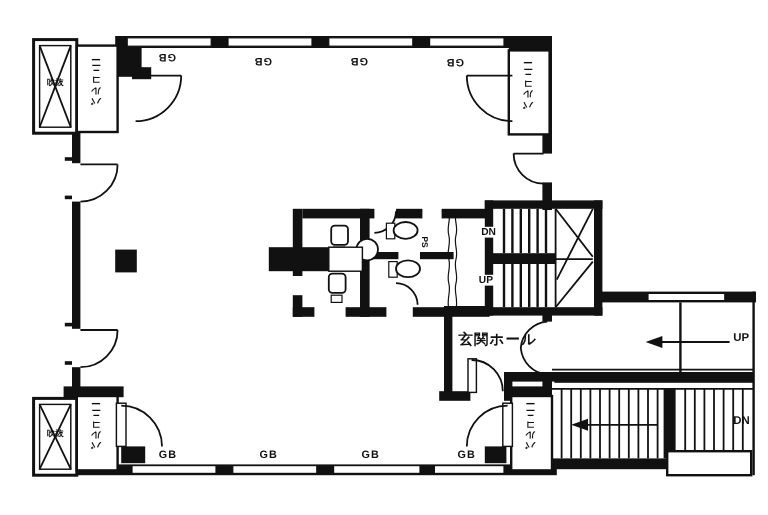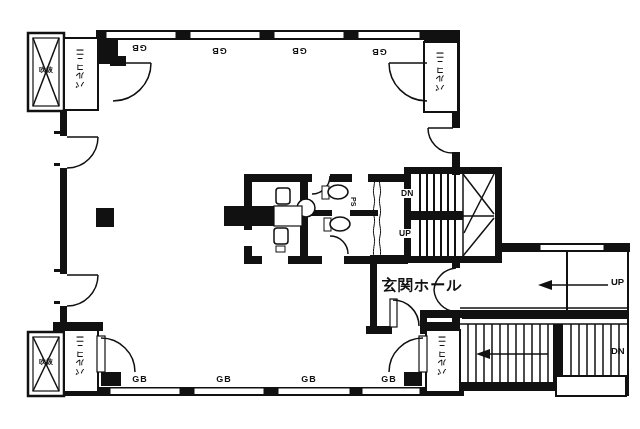--- a/index.html
+++ b/index.html
@@ -9,21 +9,21 @@
   }
   #plan svg{position:absolute;left:0;top:0;}
   .lbl{position:absolute;color:#111;line-height:1;white-space:nowrap;}
   .gb{font-size:9px;font-weight:700;letter-spacing:1px;text-align:center;width:26px;}
   .gb.flip{transform:rotate(180deg);}
   .vtext{display:flex;align-items:center;justify-content:center;text-align:center;}
   .vtext span{writing-mode:vertical-rl;transform:rotate(180deg);font-size:8px;letter-spacing:1px;font-weight:700;}
   .void{font-size:7px;font-weight:700;width:30px;text-align:center;}
   .stairlbl{font-size:8.5px;font-weight:700;background:#fff;padding:0 1px;}
   .extlbl{font-size:9.5px;font-weight:700;}
-  .hall{font-size:15px;font-weight:700;letter-spacing:1px;text-align:center;}
+  .hall{font-size:12px;font-weight:700;letter-spacing:1px;text-align:center;}
   .ps{font-size:7px;font-weight:700;writing-mode:vertical-rl;}
 </style>
 </head>
 <body>
 
 <div id="plan">
 
   <svg width="640" height="429" viewBox="0 0 640 429">
 
     <g fill="#111">

